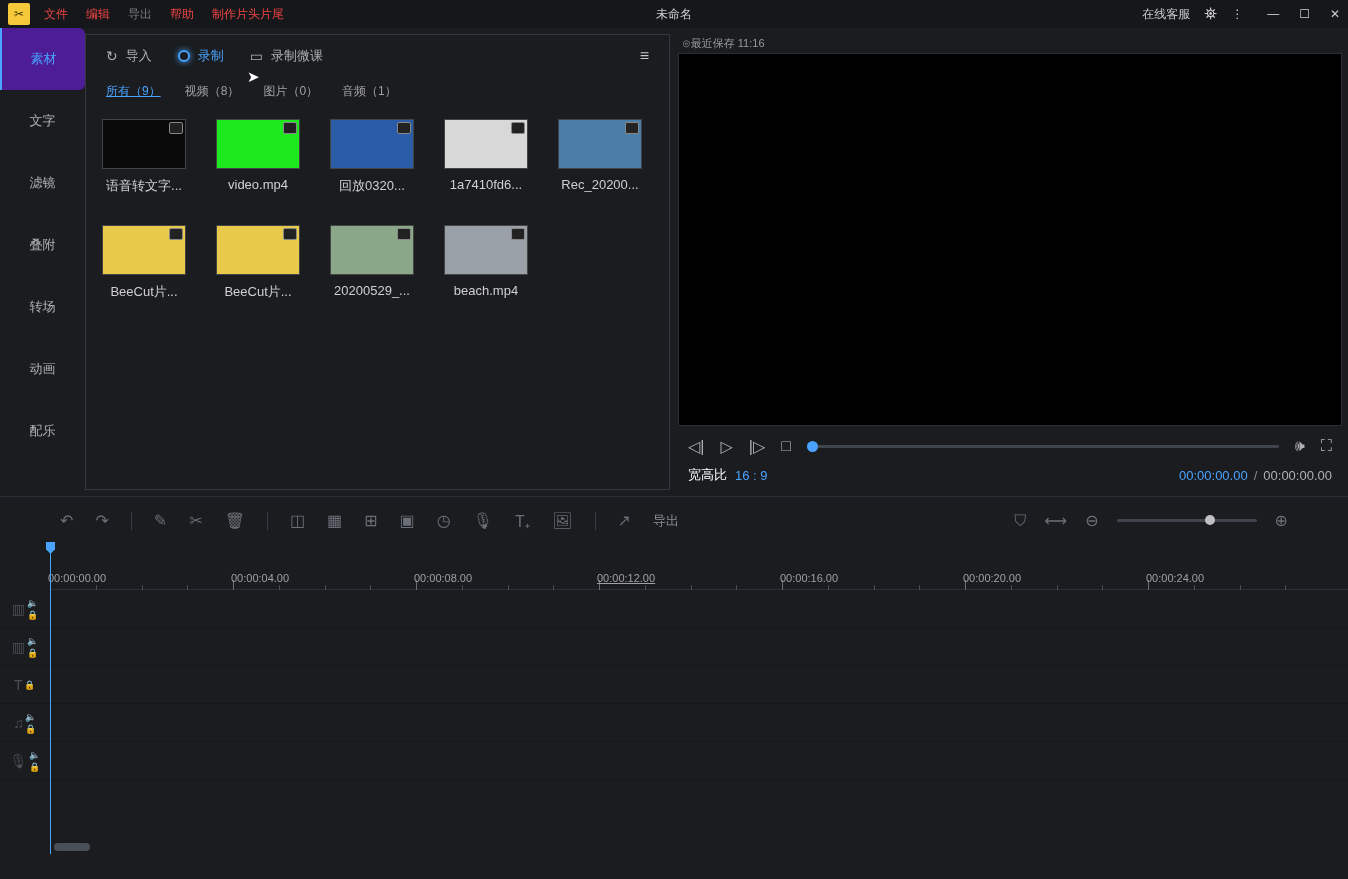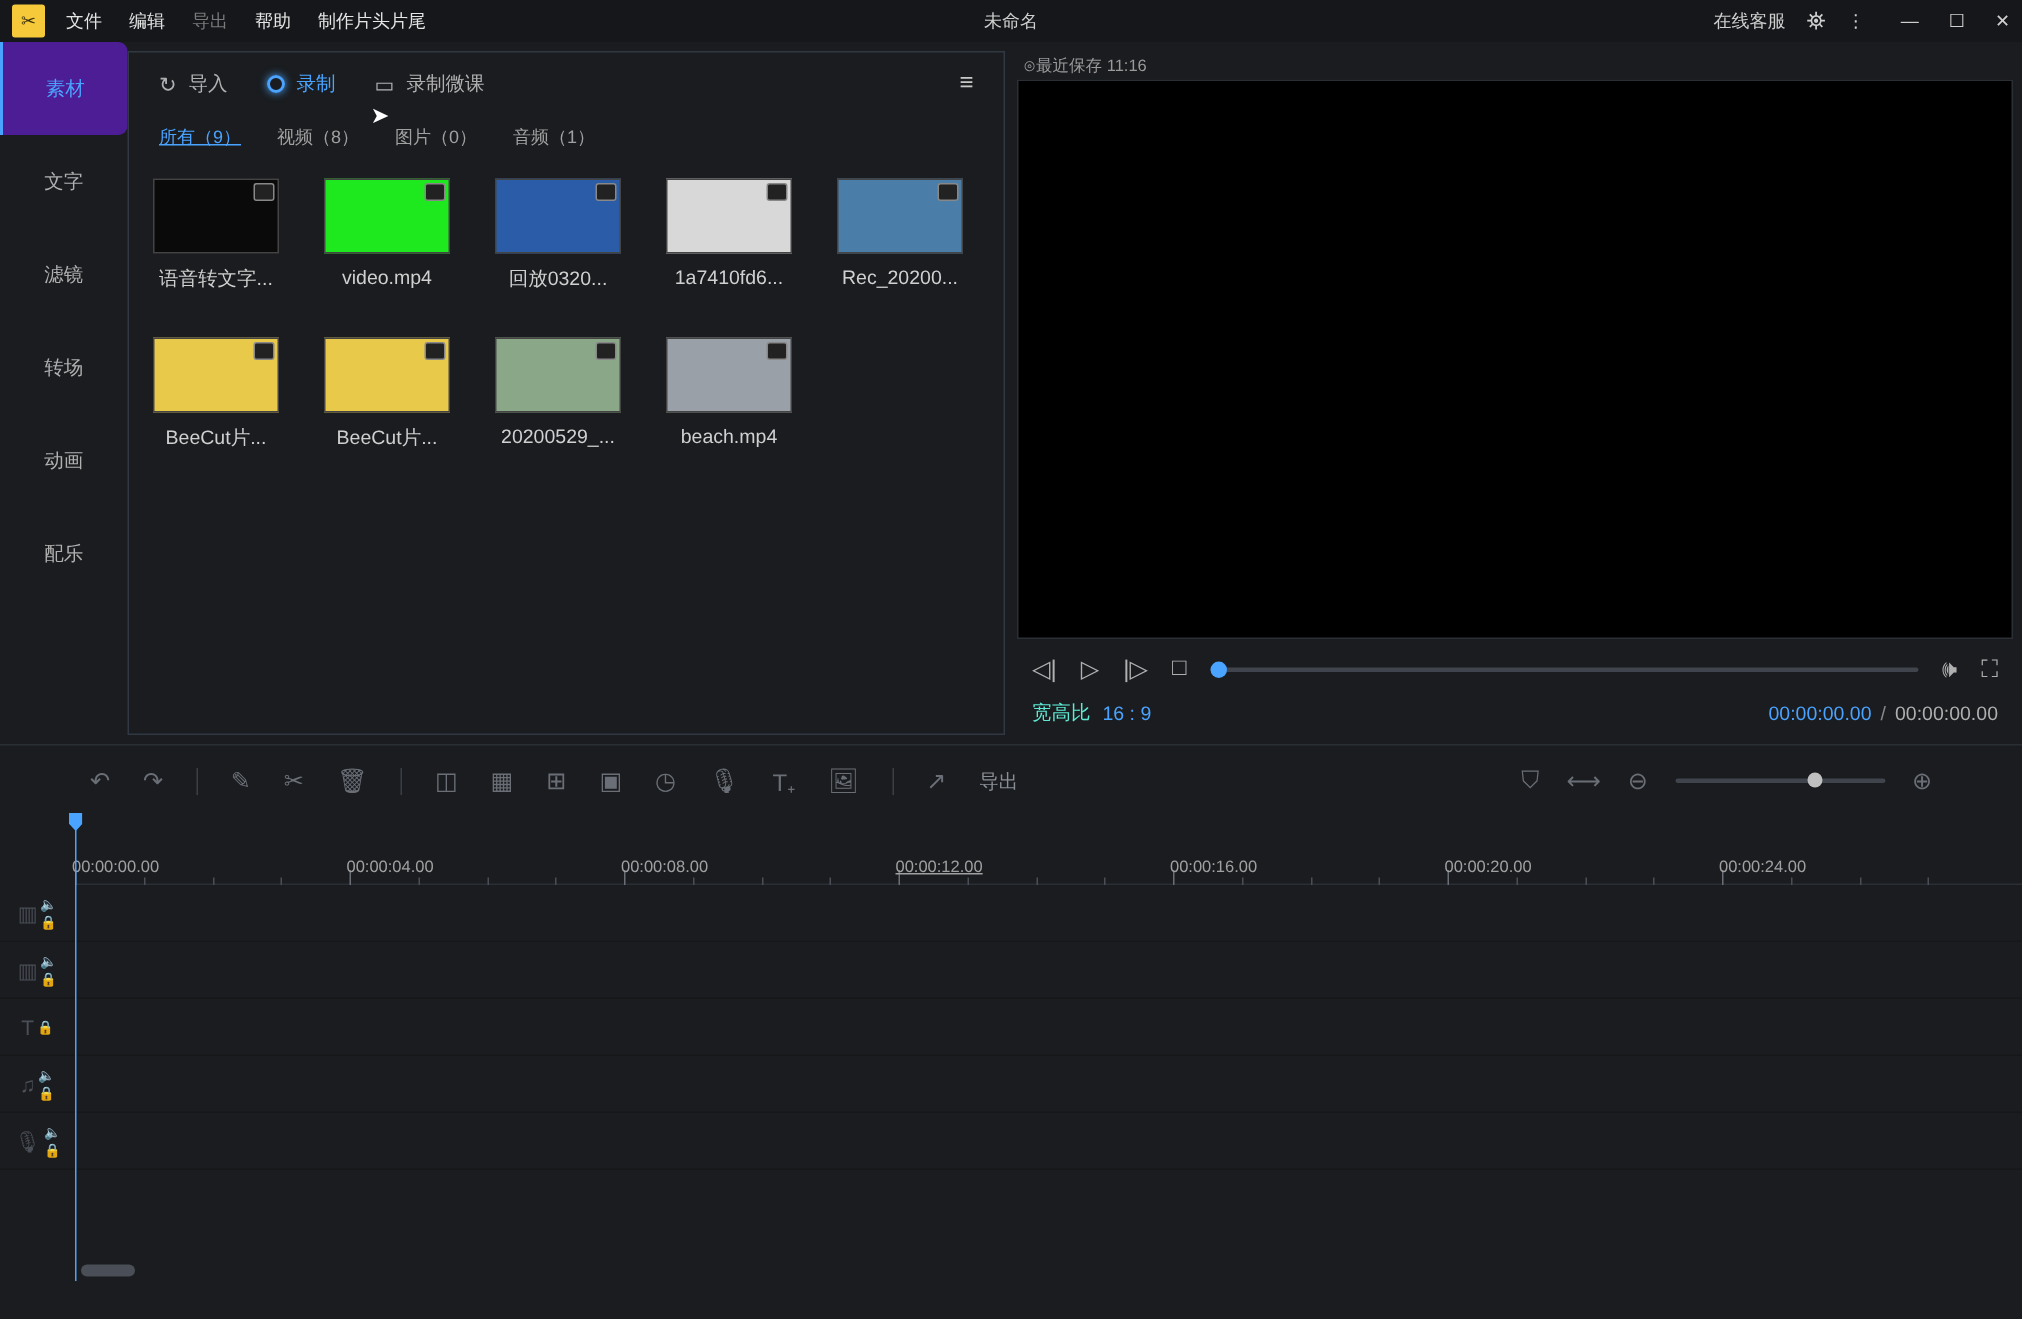--- a/index.html
+++ b/index.html
@@ -2,21 +2,21 @@
 <html><head>
 <meta charset="utf-8">
 <style>
 * { margin: 0; padding: 0; box-sizing: border-box; }
 body { font-family: "Microsoft YaHei", Arial, sans-serif; background: #1a1c1f; color: #c8c8c8; width: 1348px; height: 879px; overflow: hidden; font-size: 13px; }
 
 
 .titlebar { height: 28px; background: #15171a; display: flex; align-items: center; padding: 0 8px; }
 .app-logo { width: 22px; height: 22px; background: #f5c93a; border-radius: 2px; display: flex; align-items: center; justify-content: center; font-size: 12px; color: #3b2f0e; }
 .menu-items { display: flex; gap: 18px; margin-left: 14px; }
-.menu-items span { font-size: 12px; color: #e5e5e5; cursor: pointer; }
+.menu-items span { font-size: 12px; color: #ef4444; cursor: pointer; }
 .title-center { position: absolute; left: 50%; transform: translateX(-50%); font-size: 12px; color: #cfcfcf; }
 .title-right { margin-left: auto; display: flex; align-items: center; gap: 14px; }
 .title-right span { font-size: 12px; color: #cfcfcf; }
 .win-btns { display: flex; gap: 20px; margin-left: 10px; color: #cfcfcf; }
 .win-btn { cursor: pointer; }
 
 
 .main-row { display: flex; height: 468px; }
 
 
@@ -42,21 +42,21 @@
 
 
 .preview-panel { flex: 1; margin: 6px 6px 6px 4px; display: flex; flex-direction: column; }
 .save-status { text-align: left; font-size: 11px; color: #9a9a9a; padding: 2px 4px; }
 .preview-video { flex: 1; background: #000; border: 1px solid #2a2e35; }
 .preview-controls { height: 40px; display: flex; align-items: center; gap: 16px; padding: 0 10px; }
 .pc-btn { font-size: 16px; color: #b0b0b0; cursor: pointer; }
 .preview-slider { flex: 1; height: 3px; background: #40444c; position: relative; border-radius: 2px; }
 .preview-dot { position: absolute; left: 0; top: -4px; width: 11px; height: 11px; background: #4aa3ff; border-radius: 50%; }
 .aspect-row { display: flex; align-items: center; padding: 0 10px 6px; font-size: 13px; }
-.aspect-label { color: #5eead4; font-family: Liberation Mono, monospace; }
+.aspect-label { color: #ffffff; font-family: Liberation Mono, monospace; }
 .aspect-val { color: #4aa3ff; margin-left: 8px; }
 .time-display { margin-left: auto; display: flex; gap: 6px; font-size: 13px; }
 .time-current { color: #4aa3ff; }
 .time-sep { color: #888; }
 .time-total { color: #b0b0b0; }
 
 
 .edit-toolbar { height: 48px; display: flex; align-items: center; gap: 22px; padding: 0 60px; border-top: 1px solid #2a2e35; }
 .et-icon { color: #6a6e76; font-size: 16px; cursor: pointer; }
 .et-sep { width: 1px; height: 18px; background: #3a3e46; }
@@ -107,20 +107,21 @@
     </div>
   </div>
 </div>
 
 <div class="main-row">
 
   <div class="left-sidebar">
     <div class="side-tab active">素材</div>
     <div class="side-tab">文字</div>
     <div class="side-tab">滤镜</div>
+    <div class="side-tab">叠附</div>
     <div class="side-tab">转场</div>
     <div class="side-tab">动画</div>
     <div class="side-tab">配乐</div>
   </div>
 
   <div class="media-panel">
     <div class="media-toolbar">
       <div class="tool-group">
         <span class="tool-icon">↻</span>
         <span>导入</span>

